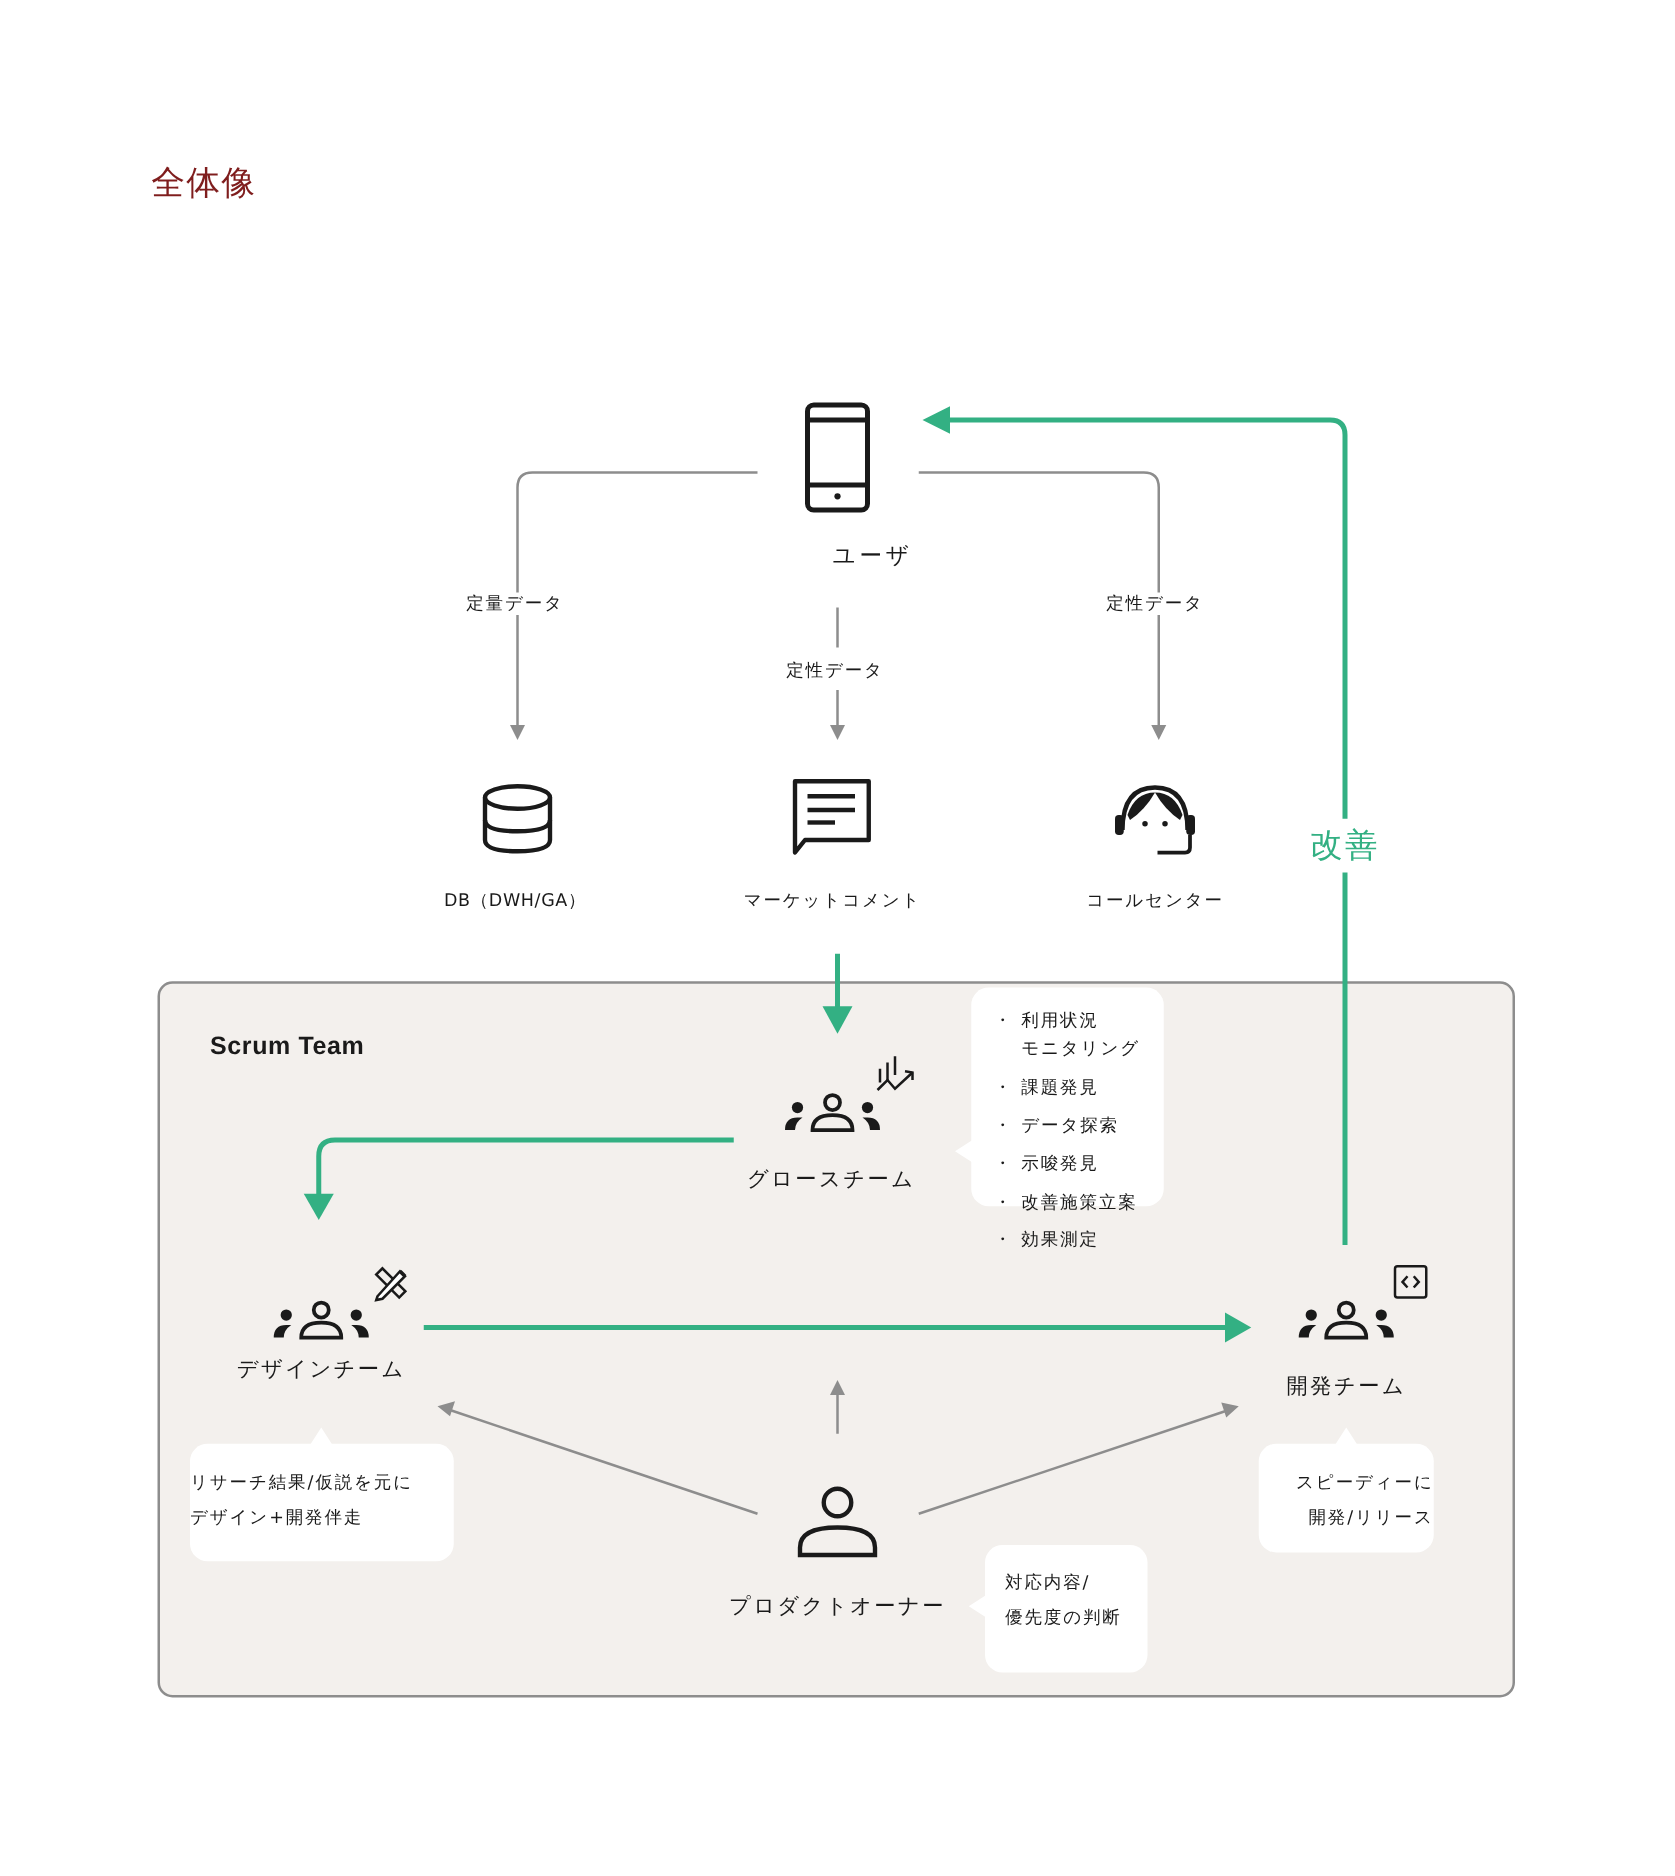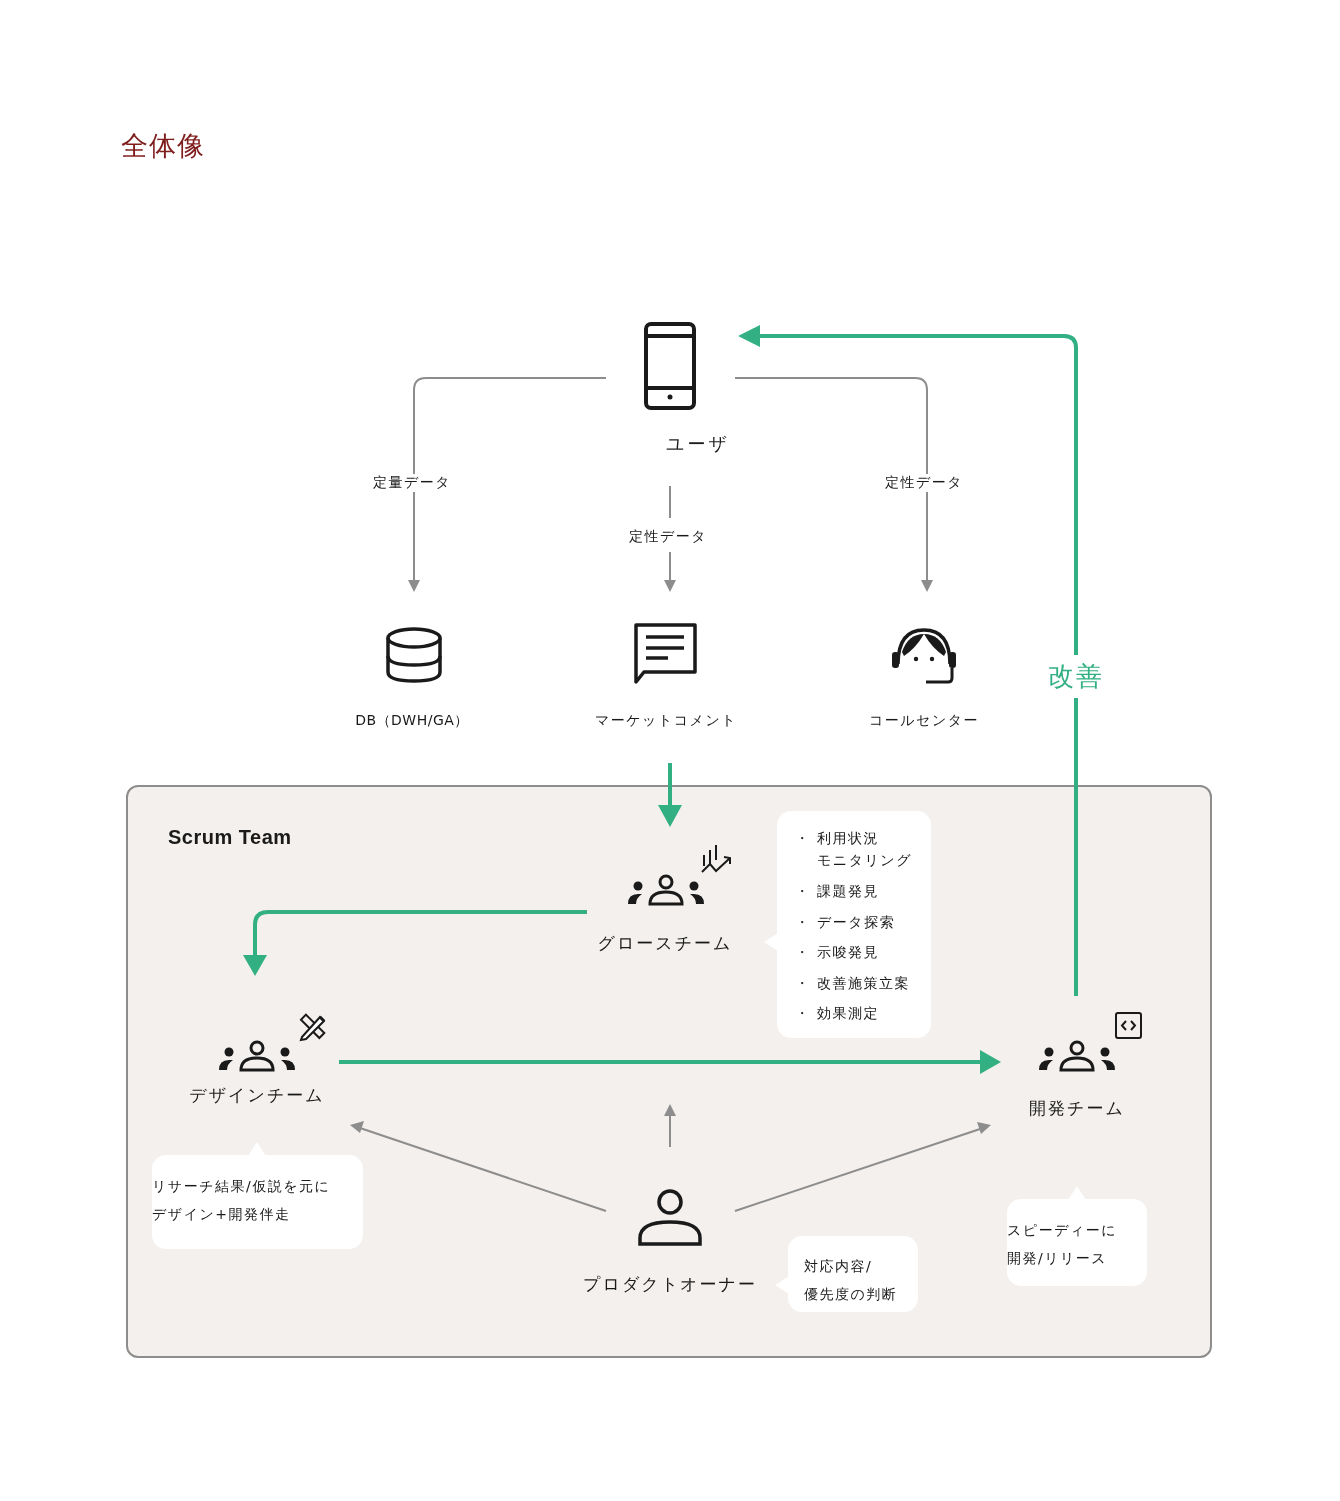--- a/index.html
+++ b/index.html
@@ -11,27 +11,27 @@
   .lbl { position: absolute; transform: translateX(-50%); white-space: nowrap; text-align: center; }
   .lbl-sm { font-size: 14px; letter-spacing: 1.5px; background: #fff; padding: 0 4px; }
   .lbl-node { font-size: 17px; letter-spacing: 2px; }
   .lbl-node-lg { font-size: 18px; letter-spacing: 3px; margin-left: 28px; }
   #scrum-box { left: 126px; top: 785px; width: 1086px; height: 573px; background: #f3f0ed;
                border: 2px solid #8d8d8d; border-radius: 12px; box-sizing: border-box; }
   #scrum-title { left: 168px; top: 826px; font-size: 20px; letter-spacing: 0.5px; font-family: "Liberation Sans", sans-serif; font-weight: bold; }
   .bubble { position: absolute; background: #fff; border-radius: 14px; box-sizing: border-box; font-size: 14px; letter-spacing: 1.5px; color: #1a1a1a; }
   .bubble .tail-left { position: absolute; width: 0; height: 0; border-top: 9px solid transparent; border-bottom: 9px solid transparent; border-right: 14px solid #fff; left: -13px; }
   .bubble .tail-up { position: absolute; width: 0; height: 0; border-left: 9px solid transparent; border-right: 9px solid transparent; border-bottom: 14px solid #fff; top: -13px; }
-  #growth-bubble { left: 777px; top: 811px; width: 154px; height: 227px; padding: 16px 0 0 24px; }
+  #growth-bubble { left: 777px; top: 790px; width: 154px; height: 175px; padding: 16px 0 0 24px; }
   #growth-bubble ul { list-style: none; margin: 0; padding: 0; }
   #growth-bubble li { position: relative; padding-left: 16px; line-height: 22px; margin-bottom: 8.5px; }
   #growth-bubble li::before { content: "・"; position: absolute; left: -6px; top: 0; }
   #design-bubble { left: 152px; top: 1155px; width: 211px; height: 94px; padding-top: 17px; line-height: 28px; }
-  #dev-bubble { left: 1007px; top: 1199px; width: 140px; height: 87px; text-align: left; padding-top: 17px; line-height: 28px; }
-  #po-bubble { left: 788px; top: 1236px; width: 130px; height: 76px; padding: 16px 4px 0 16px; line-height: 28px; }
+  #dev-bubble { left: 1007px; top: 1155px; width: 140px; height: 87px; text-align: right; padding-top: 17px; line-height: 28px; }
+  #po-bubble { left: 788px; top: 1236px; width: 130px; height: 102px; padding: 16px 4px 0 16px; line-height: 28px; }
   #kaizen-label { left: 1076px; top: 655px; font-size: 26px; color: #33b083; letter-spacing: 2px; background: #fff; padding: 4px 0; }
 </style>
 </head>
 <body>
 
 <div id="page-title" class="abs">全体像</div>
 
 <div id="scrum-box" class="abs"></div>
 <div id="scrum-title" class="abs">Scrum Team</div>
 

